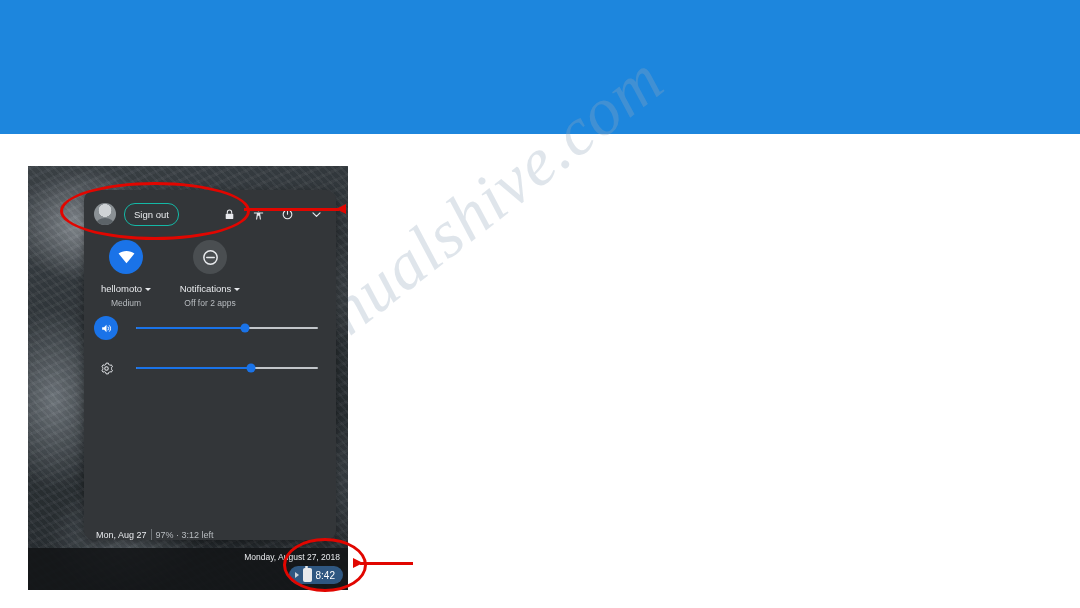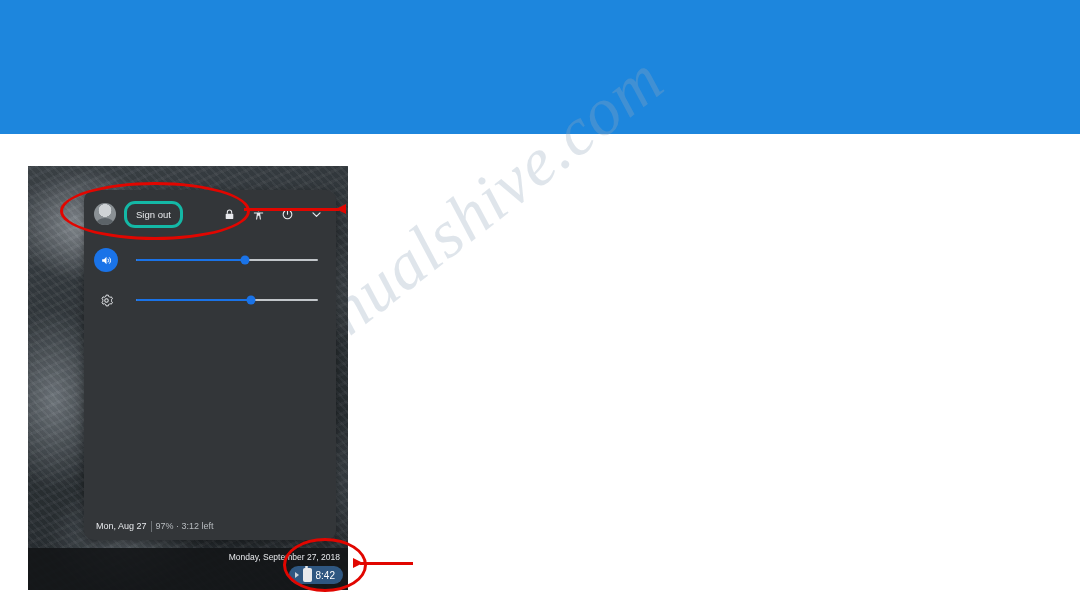--- a/index.html
+++ b/index.html
@@ -181,21 +181,21 @@
     width: 18px;
     height: 12px;
     transform: translateX(-50%);
     border-radius: 50% 50% 0 0;
     background: #5c6368;
   }
   .signout-btn {
     margin-left: 8px;
     height: 21px;
     padding: 0 9px;
-    border: 3px solid #14b8a6;
+    border: 1px solid #14b8a6;
     border-radius: 11px;
     color: #e8eaed;
     font-size: 9.5px;
     display: flex;
     align-items: center;
     background: transparent;
     white-space: nowrap;
   }
   .tray-top-icons {
     margin-left: auto;
@@ -300,21 +300,21 @@
     background: #1a73e8;
     transform: translate(-50%, -50%);
   }
 
   
   .tray-footer {
     position: absolute;
     left: 0; right: 0; bottom: 0;
     height: 28px;
     display: flex;
-    align-items: center;
+    align-items: flex-end;
     padding-left: 12px;
     color: #e8eaed;
     font-size: 9px;
     gap: 4px;
   }
   .tray-footer .divider {
     width: 1px;
     height: 11px;
     background: #6d7276;
   }
@@ -389,22 +389,45 @@
           <div class="ticon">
             <svg width="13" height="13" viewBox="0 0 24 24" fill="none" stroke="#e8eaed" stroke-width="2.2" stroke-linecap="round" stroke-linejoin="round">
               <path d="M5.5 9l6.5 6.5L18.5 9"></path>
             </svg>
           </div>
         </div>
       </div>
 
       <div class="tiles">
 
-
-
+        <div class="tile">
+          <div class="tile-circle on">
+            <svg width="19" height="19" viewBox="0 0 24 24" fill="#ffffff">
+              <path d="M12 19.2l10-12.1C19.3 4.9 15.8 3.7 12 3.7S4.7 4.9 2 7.1l10 12.1z"></path>
+            </svg>
+          </div>
+          <div class="tile-label">
+            <span>hellomoto</span><span class="caret"></span>
+          </div>
+          <div class="tile-sub">Medium</div>
+        </div>
+
+
+        <div class="tile">
+          <div class="tile-circle off">
+            <svg width="19" height="19" viewBox="0 0 24 24" fill="none" stroke="#e8eaed" stroke-width="1.9">
+              <circle cx="12" cy="12" r="8.4"></circle>
+              <path d="M7.3 12h9.4" stroke-linecap="round"></path>
+            </svg>
+          </div>
+          <div class="tile-label">
+            <span>Notifications</span><span class="caret"></span>
+          </div>
+          <div class="tile-sub">Off for 2 apps</div>
+        </div>
       </div>
 
 
       <div class="slider-row">
         <div class="slider-icon accent">
           <svg width="13" height="13" viewBox="0 0 24 24" fill="#ffffff">
             <path d="M4 9.5h3.5L12 5.2v13.6L7.5 14.5H4z"></path>
             <path d="M15 9.2a4 4 0 0 1 0 5.6" fill="none" stroke="#ffffff" stroke-width="1.8" stroke-linecap="round"></path>
             <path d="M17.6 6.8a7.4 7.4 0 0 1 0 10.4" fill="none" stroke="#ffffff" stroke-width="1.8" stroke-linecap="round"></path>
           </svg>
@@ -429,21 +452,21 @@
       </div>
 
       <div class="tray-footer">
         <span>Mon, Aug 27</span>
         <span class="divider"></span>
         <span class="battery-text">97% · 3:12 left</span>
       </div>
     </div>
 
     <div class="shelf">
-      <div class="shelf-date">Monday, September 27, 2018</div>
+      <div class="shelf-date">Monday, August 27, 2018</div>
       <div class="shelf-status">
         <span class="arrow"></span>
         <span class="battery-icon"></span>
         <span class="shelf-time">8:42</span>
       </div>
     </div>
   </div>
 
   <div class="ellipse ellipse-top"></div>
   <div class="arrow-line arrow-top"></div>

